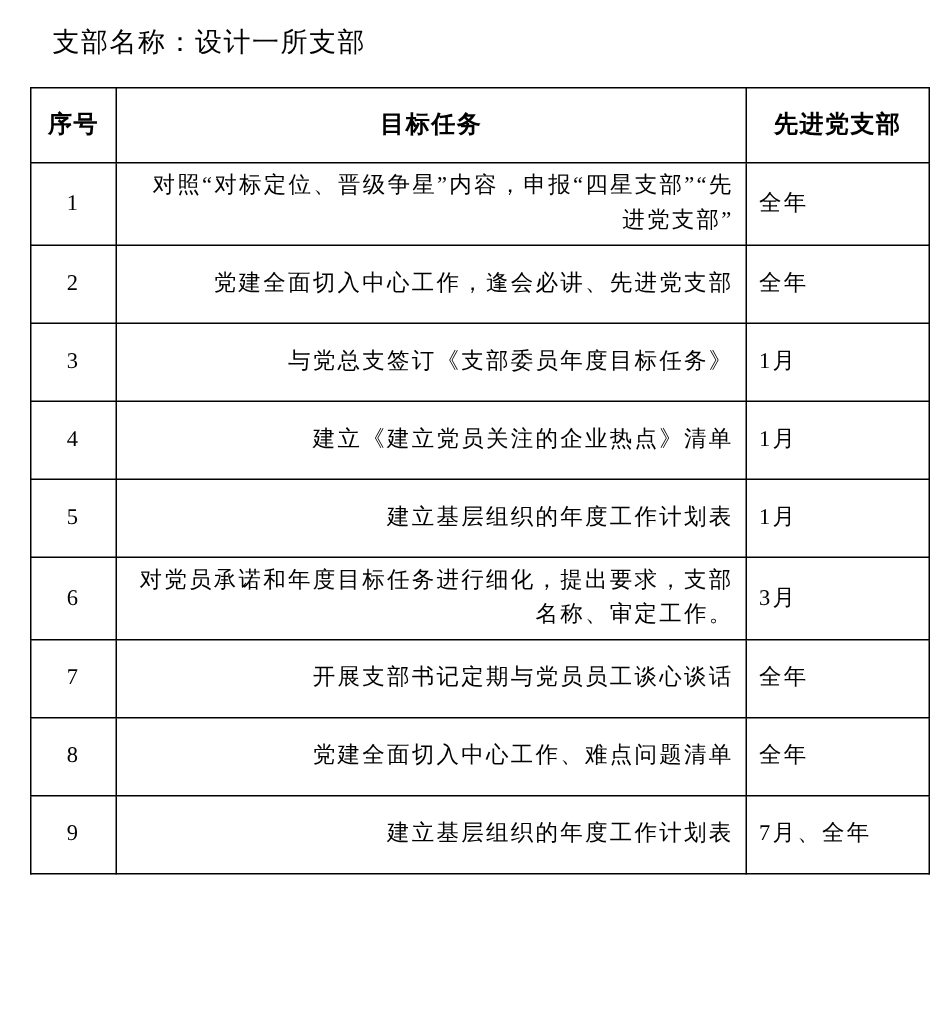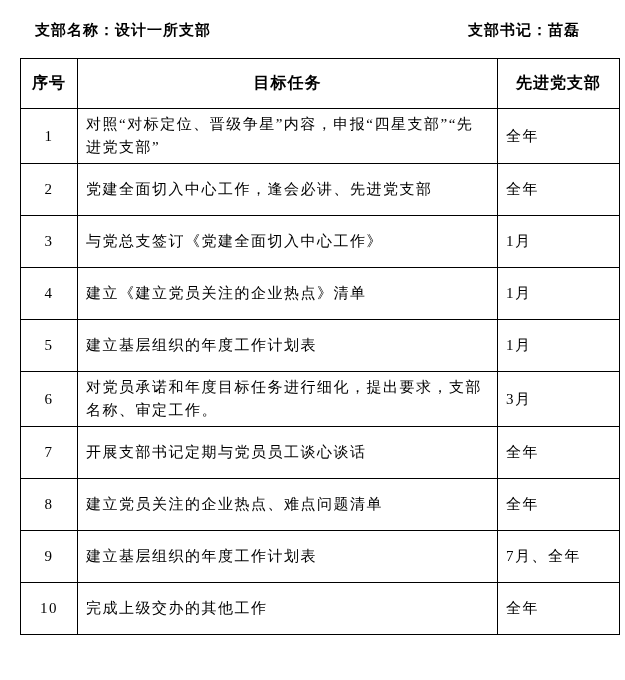--- a/index.html
+++ b/index.html
@@ -23,22 +23,22 @@
     overflow: hidden;
   }
   .doc-header {
     display: flex;
     justify-content: space-between;
     align-items: flex-end;
     padding: 18px 45px 0 35px;
     height: 40px;
   }
   .doc-header .label {
-    font-size: 15px;
-    font-weight: bold;
+    font-size: 18px;
+    font-weight: normal;
     letter-spacing: 1px;
     white-space: nowrap;
   }
   table.tasks {
     border-collapse: collapse;
     table-layout: fixed;
     width: 599px;
     margin: 18px 0 0 20px;
   }
   table.tasks th,
@@ -64,34 +64,33 @@
     line-height: 23px;
     letter-spacing: 1.5px;
   }
   td.cell-no {
     text-align: center;
     font-size: 13px;
     letter-spacing: 0;
     font-family: "Liberation Serif", "DejaVu Serif", serif;
   }
   td.cell-task {
-    text-align: left;
+    text-align: right;
   }
   td.cell-deadline {
     font-size: 14px;
   }
 </style>
 </head>
 <body>
 
 <div class="page">
 
   <div class="doc-header">
     <span class="label">支部名称：设计一所支部</span>
-    <span class="label">支部书记：苗磊</span>
   </div>
 
   <table class="tasks">
     <colgroup>
       <col class="c-no">
       <col class="c-task">
       <col class="c-deadline">
     </colgroup>
     <thead>
       <tr>
@@ -108,21 +107,21 @@
   </tr>
 
   <tr>
     <td class="cell-no">2</td>
     <td class="cell-task">党建全面切入中心工作，逢会必讲、先进党支部</td>
     <td class="cell-deadline">全年</td>
   </tr>
 
   <tr>
     <td class="cell-no">3</td>
-    <td class="cell-task">与党总支签订《党建全面切入中心工作》</td>
+    <td class="cell-task">与党总支签订《支部委员年度目标任务》</td>
     <td class="cell-deadline">1月</td>
   </tr>
 
   <tr>
     <td class="cell-no">4</td>
     <td class="cell-task">建立《建立党员关注的企业热点》清单</td>
     <td class="cell-deadline">1月</td>
   </tr>
 
   <tr>
@@ -138,31 +137,26 @@
   </tr>
 
   <tr>
     <td class="cell-no">7</td>
     <td class="cell-task">开展支部书记定期与党员员工谈心谈话</td>
     <td class="cell-deadline">全年</td>
   </tr>
 
   <tr>
     <td class="cell-no">8</td>
-    <td class="cell-task">建立党员关注的企业热点、难点问题清单</td>
+    <td class="cell-task">党建全面切入中心工作、难点问题清单</td>
     <td class="cell-deadline">全年</td>
   </tr>
 
   <tr>
     <td class="cell-no">9</td>
     <td class="cell-task">建立基层组织的年度工作计划表</td>
     <td class="cell-deadline">7月、全年</td>
   </tr>
 
-  <tr>
-    <td class="cell-no">10</td>
-    <td class="cell-task">完成上级交办的其他工作</td>
-    <td class="cell-deadline">全年</td>
-  </tr>
 </tbody>
   </table>
 
 </div>
 
 </body></html>

